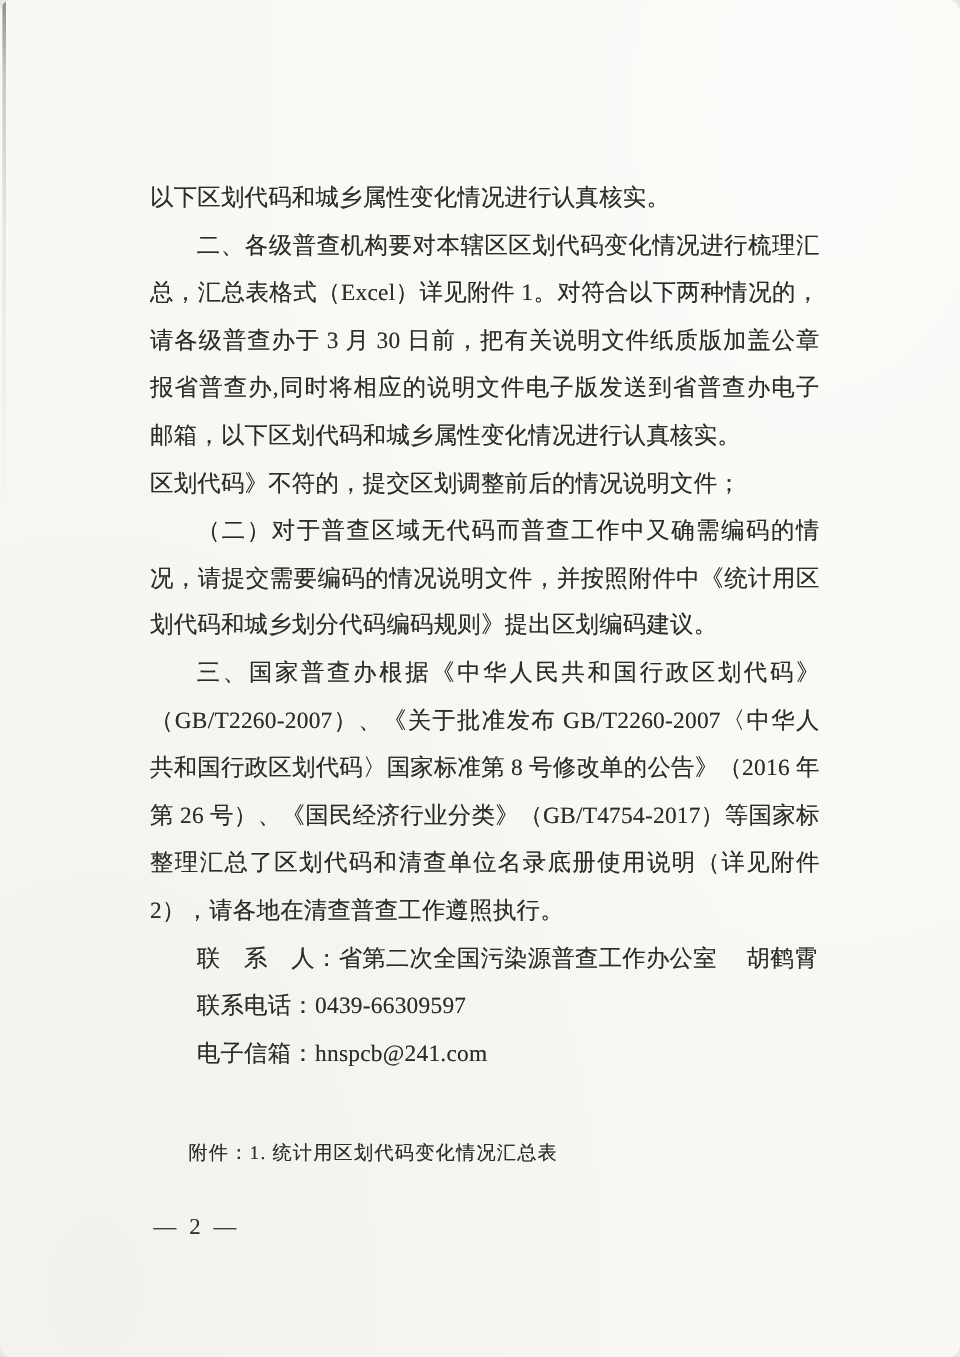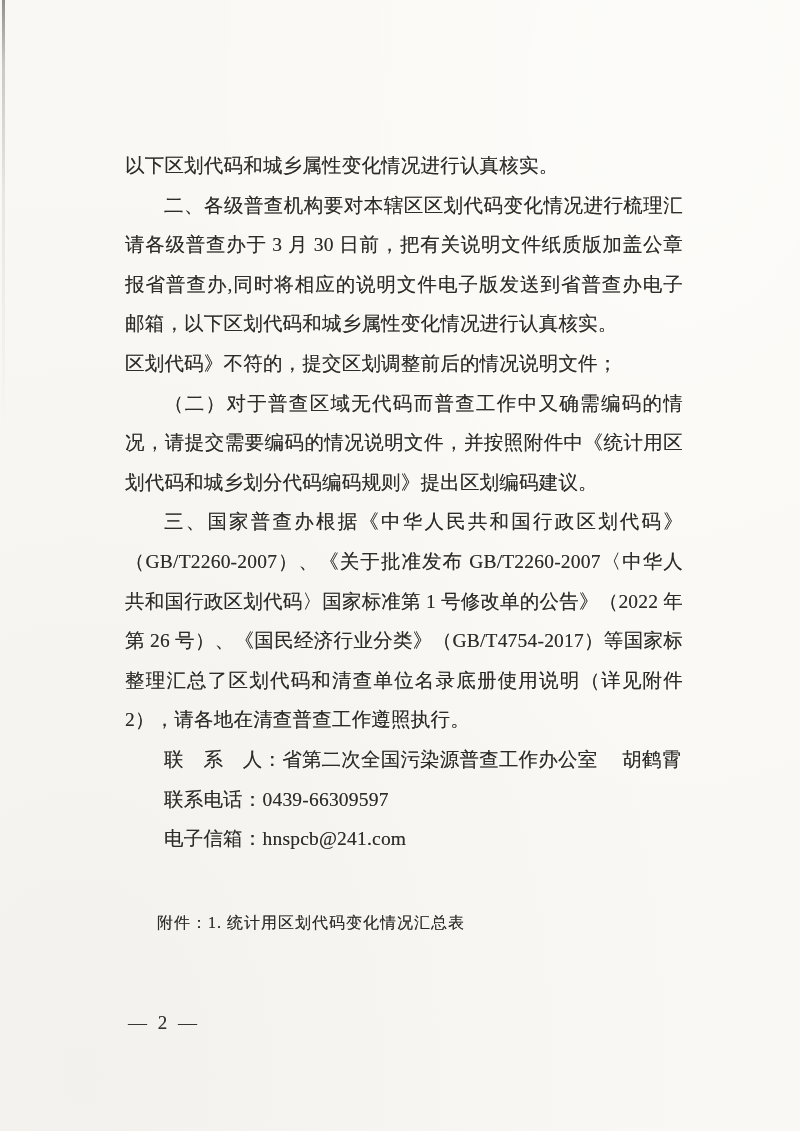--- a/index.html
+++ b/index.html
@@ -10,20 +10,21 @@
   }
   .sheet{
     position:relative;
     width:800px;height:1131px;
     background:
       radial-gradient(ellipse at 85% 8%, rgba(255,255,255,0.5), rgba(255,255,255,0) 55%),
       radial-gradient(ellipse at 10% 95%, rgba(120,115,105,0.05), rgba(120,115,105,0) 60%),
       #f9f8f4;
     overflow:hidden;
     color:#2e2c29;
+    border-radius:10px;
   }
   
   .scan-edge{
     position:absolute;left:2px;top:0;width:3px;height:430px;
     background:linear-gradient(to bottom,
       rgba(90,90,90,0.65) 0%,
       rgba(130,130,130,0.4) 15%,
       rgba(150,150,150,0.18) 45%,
       rgba(150,150,150,0) 100%);
   }
@@ -74,30 +75,31 @@
 </style>
 </head>
 <body>
 
 <div class="sheet">
   <div class="scan-edge"></div>
 
   <div class="textcol">
     <div class="bline para-end">以下区划代码和城乡属性变化情况进行认真核实。</div>
     <div class="bline jfull ind">二、各级普查机构要对本辖区区划代码变化情况进行梳理汇</div>
+    <div class="bline jfull">总，汇总表格式（Excel）详见附件 1。对符合以下两种情况的，</div>
     <div class="bline jfull">请各级普查办于 3 月 30 日前，把有关说明文件纸质版加盖公章</div>
     <div class="bline jfull">报省普查办,同时将相应的说明文件电子版发送到省普查办电子</div>
     <div class="bline para-end">邮箱，以下区划代码和城乡属性变化情况进行认真核实。</div>
     <div class="bline para-end">区划代码》不符的，提交区划调整前后的情况说明文件；</div>
     <div class="bline jfull ind">（二）对于普查区域无代码而普查工作中又确需编码的情</div>
     <div class="bline jfull">况，请提交需要编码的情况说明文件，并按照附件中《统计用区</div>
     <div class="bline para-end">划代码和城乡划分代码编码规则》提出区划编码建议。</div>
     <div class="bline jfull ind">三、国家普查办根据《中华人民共和国行政区划代码》</div>
     <div class="bline jfull">（GB/T2260-2007）、《关于批准发布 GB/T2260-2007〈中华人民</div>
-    <div class="bline jfull">共和国行政区划代码〉国家标准第 1 号修改单的公告》（2022 年</div>
+    <div class="bline jfull">共和国行政区划代码〉国家标准第 8 号修改单的公告》（2016 年</div>
     <div class="bline jfull">第 26 号）、《国民经济行业分类》（GB/T4754-2017）等国家标准，</div>
     <div class="bline jfull">整理汇总了区划代码和清查单位名录底册使用说明（详见附件</div>
     <div class="bline para-end">2），请各地在清查普查工作遵照执行。</div>
 
     <div class="bline contact">联　系　人：省第二次全国污染源普查工作办公室　 胡鹤霄</div>
     <div class="bline contact">联系电话：0439-66309597</div>
     <div class="bline contact">电子信箱：hnspcb@241.com</div>
 
     <div class="attach-line">附件：1. 统计用区划代码变化情况汇总表</div>
   </div>

